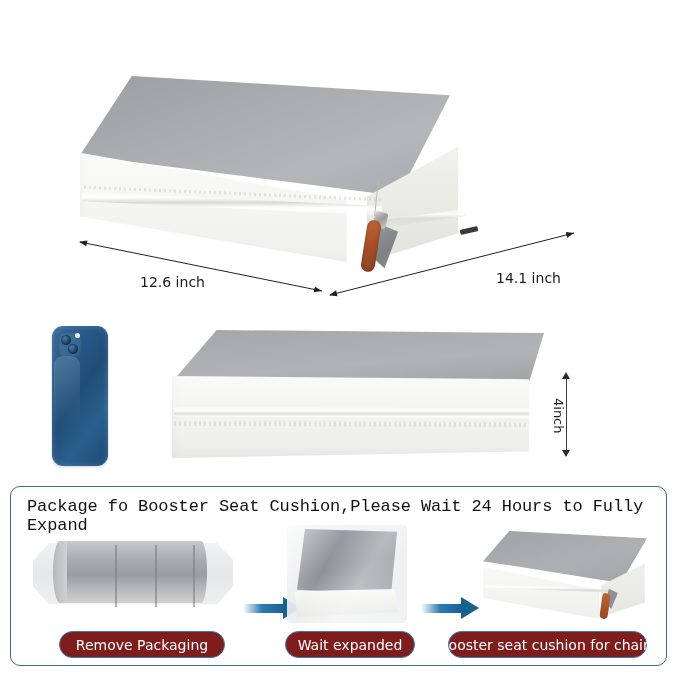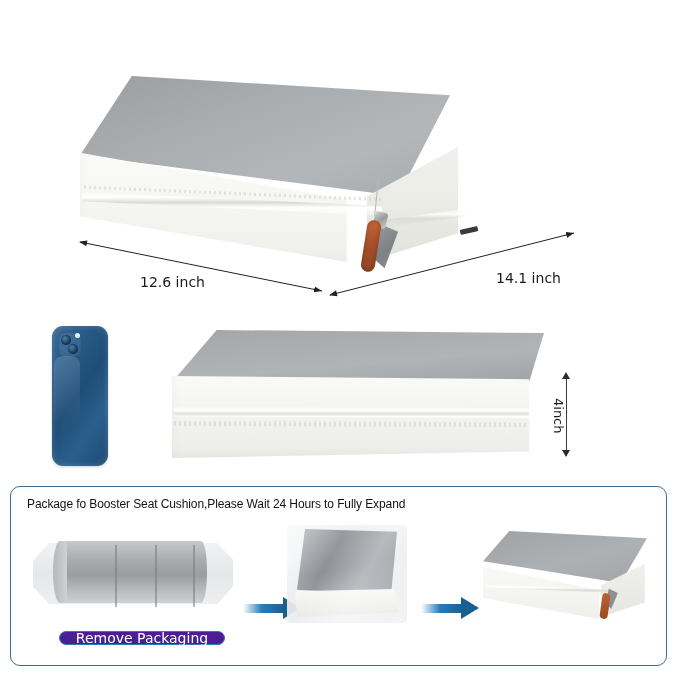--- a/index.html
+++ b/index.html
@@ -172,22 +172,22 @@
   .h-arrow.dn{top:450px;border-top:7px solid #2b2b2b;}
 
   
   .panel{
     position:absolute;left:10px;top:486px;width:657px;height:180px;
     border:1.5px solid #3f6a92;border-radius:10px;
     box-sizing:border-box;background:#fff;
   }
   .panel-caption{
     position:absolute;left:16px;top:10px;
-    font-size:12px;color:#111;
-    font-family:Liberation Sans, sans-serif;
+    font-size:17px;color:#111;
+    font-family:Liberation Mono, monospace;
     letter-spacing:-0.1px;
   }
   .steps{position:absolute;left:0;top:36px;width:657px;height:108px;}
   .step{position:absolute;top:0;height:100px;}
   .step1{left:14px;width:215px;}
   .step2{left:262px;width:150px;}
   .step3{left:448px;width:200px;}
 
   
   .roll-wrap{position:absolute;left:8px;top:14px;width:200px;height:72px;}
@@ -276,22 +276,22 @@
     position:absolute;left:40px;top:0;width:0;height:0;
     border-top:11px solid transparent;border-bottom:11px solid transparent;
     border-left:18px solid #17608f;
   }
   .arrow1{left:232px;}
   .arrow2{left:410px;}
 
   
   .btn-row{position:absolute;left:0;top:144px;width:657px;height:28px;}
   .pill{
-    position:absolute;top:0;height:14px;
-    background:#4c1d95;
+    position:absolute;top:0;height:27px;
+    background:#7f1d1d;
     border:1.6px solid #2f7bb5;
     border-radius:14px;
     color:#ffffff;
     font-size:14px;
     font-family:"DejaVu Sans", sans-serif;
     display:flex;align-items:center;justify-content:center;
     box-sizing:border-box;
     white-space:nowrap;
   }
   .pill1{left:48px;width:166px;}
@@ -406,16 +406,18 @@
           <div class="mini-right"></div>
           <div class="mini-zip"></div>
           <div class="mini-grayTab"></div>
           <div class="mini-tab"></div>
         </div>
       </div>
     </div>
 
     <div class="btn-row">
       <div class="pill pill1">Remove Packaging</div>
+      <div class="pill pill2">Wait expanded</div>
+      <div class="pill pill3">Booster seat cushion for chairs</div>
     </div>
   </div>
 
 </div>
 
 </body></html>

